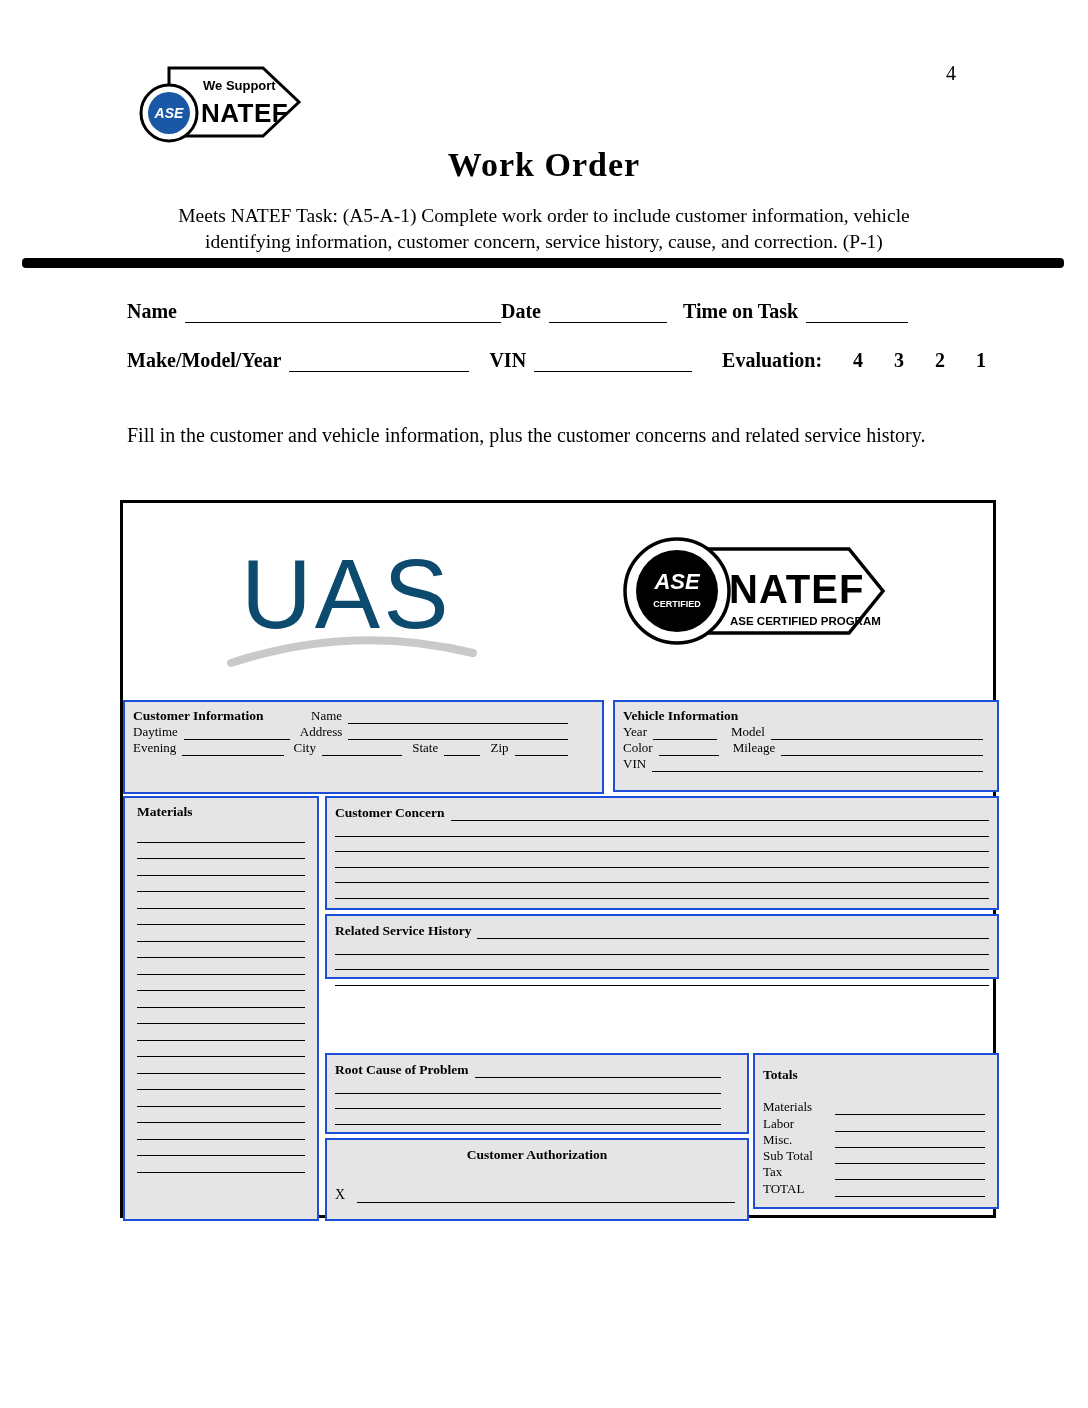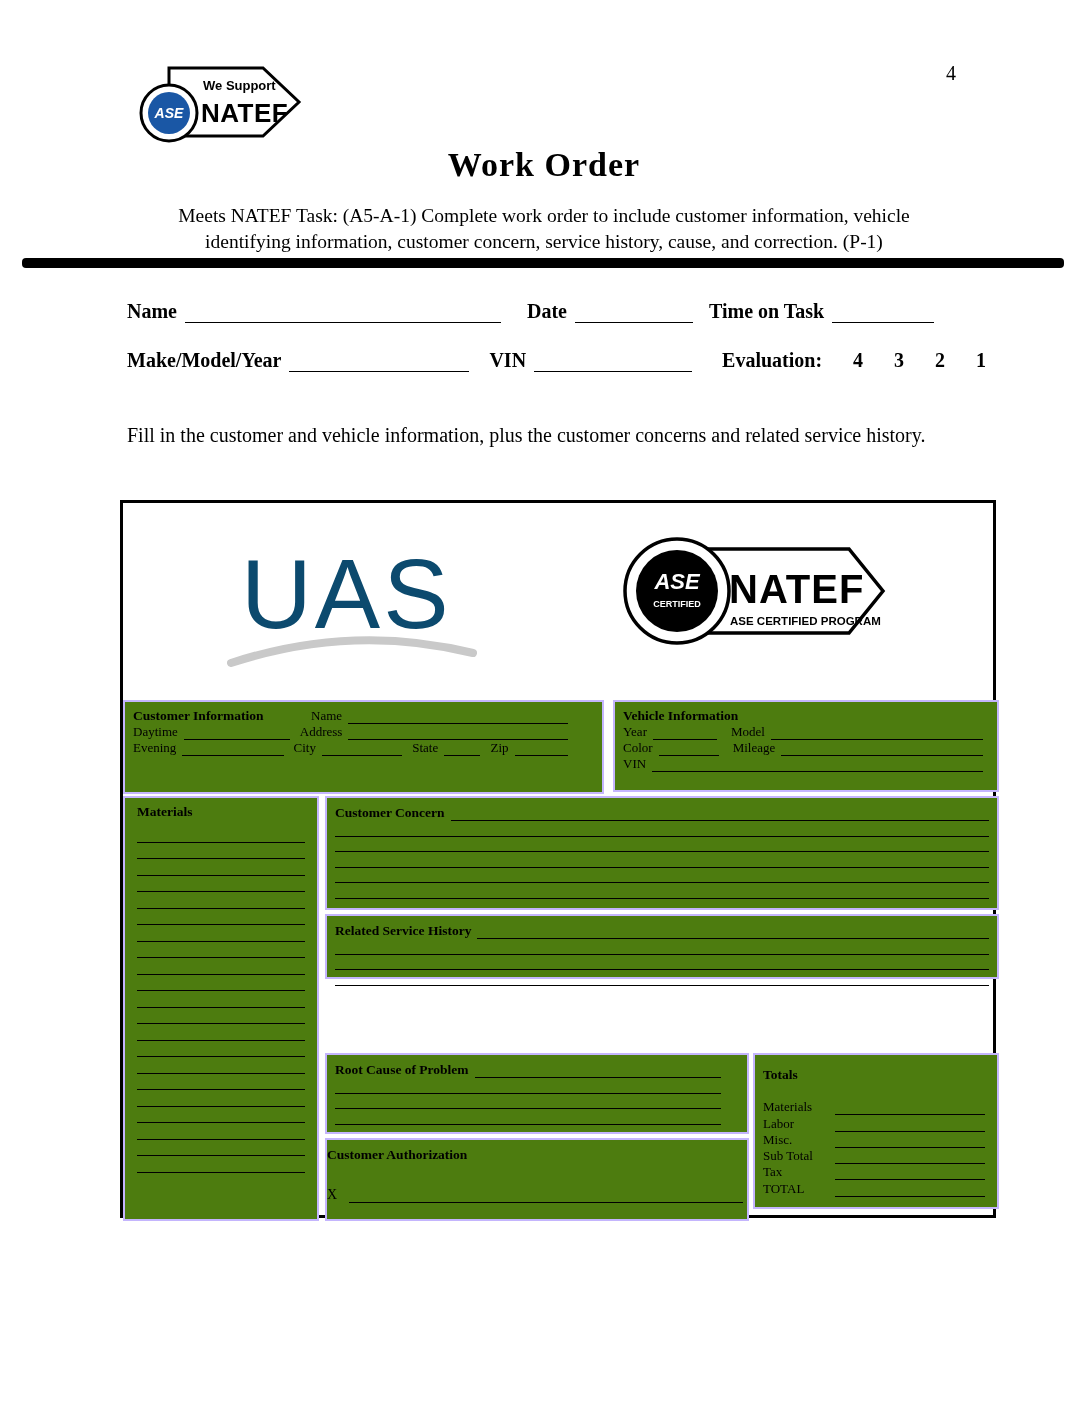--- a/index.html
+++ b/index.html
@@ -24,21 +24,21 @@
           font-size:20px; font-weight:bold; white-space:nowrap; }
   .frow-1 { top:300px; left:127px; }
   .frow-2 { top:349px; left:127px; }
   .u { display:inline-block; border-bottom:1.6px solid #000; height:6px; }
   .eval-num { margin-left:31px; }
 
   .instructions { position:absolute; top:422px; left:127px; width:810px; font-size:20px; line-height:27px; }
 
   
   .wo { position:absolute; top:500px; left:120px; width:876px; height:718px; border:3px solid #000; background:#fff; }
-  .box { position:absolute; border:2px solid #c4b5fd; background:#4d7c0f; font-size:13px; }
+  .box { position:absolute; border:2px solid #1d4ed8; background:#e5e5e5; font-size:13px; }
   .box-title { font-weight:bold; font-size:13.5px; white-space:nowrap; }
 
   .watermark { position:absolute; top:42px; left:102px; width:360px; height:160px; }
   .wm-text { font-family:"Liberation Sans", sans-serif; font-weight:normal; font-size:98px;
              line-height:1; color:#0c4a6e; letter-spacing:3px;margin-left:16px; }
   .wm-swoosh { position:absolute; left:2px; top:86px; }
 
   .shop-address { position:absolute; top:16px; left:372px; width:180px; text-align:center;
                   font-size:13.5px; font-weight:bold; line-height:16px; }
   .logo-big { position:absolute; top:28px; left:494px; width:274px; height:126px; }
@@ -58,21 +58,21 @@
   .concern-box { left:202px; top:293px; width:674px; height:114px; padding:5px 8px; }
   .history-box { left:202px; top:411px; width:674px; height:65px;  padding:5px 8px; }
   .labor-box   { left:202px; top:480px; width:674px; height:66px;  padding:5px 8px; }
   .titlerow { display:flex; align-items:flex-end; height:18px; }
   .titlerow .su { flex:1; margin-left:6px; }
   .lines div { border-bottom:1.3px solid #000; height:15.5px; }
   .labor-box .lines div { height:17px; }
 
   .root-box { left:202px; top:550px; width:424px; height:81px; padding:5px 8px; }
   .root-box .lines div { margin-right:18px; }
-  .auth-box { left:202px; top:635px; width:424px; height:83px; padding:7px 0; }
+  .auth-box { left:202px; top:635px; width:424px; height:83px; padding:7px 8px;text-align:center; }
   .auth-x-row { display:flex; align-items:flex-end; margin-top:22px; height:18px; font-size:14px; }
   .auth-x-row .su { flex:1; margin-left:12px; margin-right:4px; }
 
   .totals-box { left:630px; top:550px; width:246px; height:156px; padding:12px 8px; }
   .t-rows { margin-top:16px; }
   .t-row { display:flex; align-items:flex-end; height:16.3px; }
   .t-line { width:150px; margin-left:auto; margin-right:4px; border-bottom:1.3px solid #000; height:5px; }
 </style>
 </head>
 <body>
@@ -95,21 +95,21 @@
   <div class="title">Work Order</div>
   <div class="subtitle">
     <div>Meets NATEF Task:  (A5-A-1)  Complete work order to include customer information, vehicle</div>
     <div>identifying information, customer concern, service history, cause, and correction. (P-1)</div>
   </div>
   <div class="rule"></div>
 
   <div class="frow frow-1">
     <span>Name</span>
     <span class="u" style="width:316px; margin-left:8px;"></span>
-    <span style="margin-left:26px;">Date</span>
+    <span style="">Date</span>
     <span class="u" style="width:118px; margin-left:8px;"></span>
     <span style="margin-left:16px;">Time on Task</span>
     <span class="u" style="width:102px; margin-left:8px;"></span>
   </div>
 
   <div class="frow frow-2">
     <span>Make/Model/Year</span>
     <span class="u" style="width:180px; margin-left:8px;"></span>
     <span style="margin-left:20px;">VIN</span>
     <span class="u" style="width:158px; margin-left:8px;"></span>

